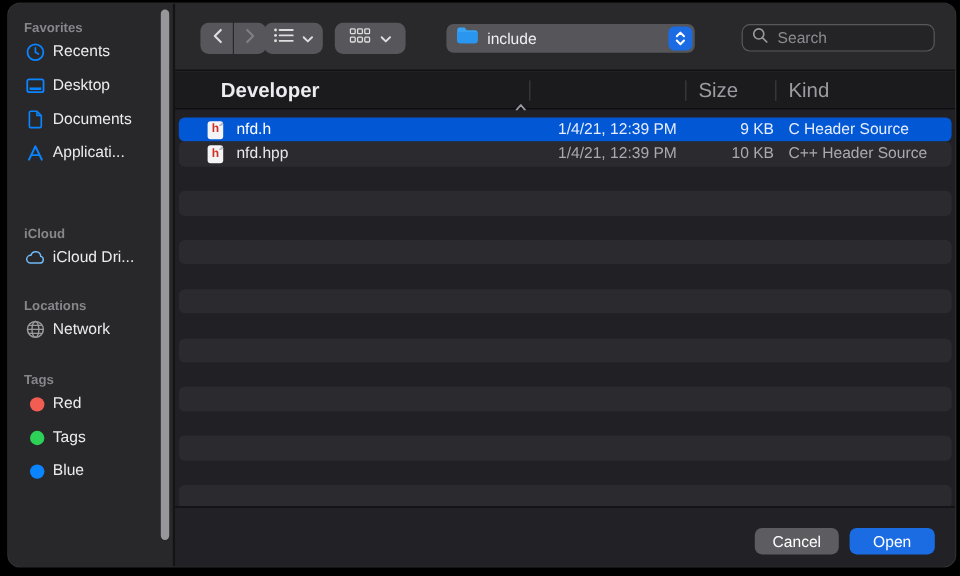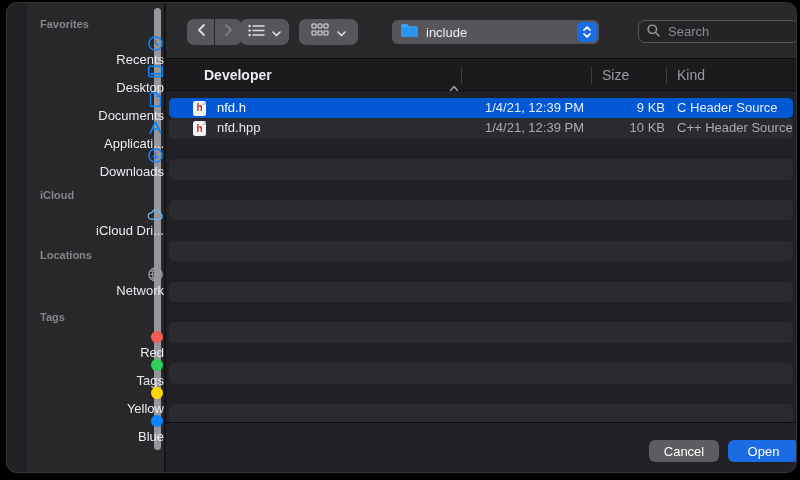--- a/index.html
+++ b/index.html
@@ -1,24 +1,24 @@
 <!DOCTYPE html>
 <html><head>
 <meta charset="utf-8">
 <style>
   html,body{margin:0;padding:0;background:#000;}
   *{box-sizing:border-box;font-family:"Liberation Sans","DejaVu Sans",sans-serif;-webkit-font-smoothing:antialiased;}
   .stage{position:relative;width:800px;height:480px;background:#000;overflow:hidden;}
-  .window{position:absolute;left:6px;top:2px;width:791px;height:471px;background:#212125;border-radius:11px;overflow:hidden;border:1px solid rgba(255,255,255,0.09);display:flex;padding-left:20px;}
+  .window{position:absolute;left:6px;top:2px;width:791px;height:471px;background:#212125;border-radius:11px;overflow:hidden;border:1px solid rgba(255,255,255,0.09);display:flex;}
 
   
   .sidebar{position:relative;width:139px;height:100%;background:#28282b;border-right:2px solid #141416;flex:none;}
   .sb-section{position:absolute;left:0;width:100%;}
   .sb-title{padding-left:13px;font-size:11px;font-weight:700;color:#86868b;line-height:22px;}
-  .sb-item{display:flex;align-items:flex-end;height:28px;padding-left:14px;cursor:default;flex-direction:column;}
+  .sb-item{display:flex;align-items:flex-start;height:28px;padding-left:14px;cursor:default;}
   .sb-ico{width:17px;height:17px;flex:none;display:flex;align-items:center;justify-content:center;}
   .sb-ico svg{display:block;}
   .sb-label{margin-left:6px;font-size:13px;color:#ececf0;white-space:nowrap;}
   .dot{width:12px;height:12px;border-radius:50%;flex:none;margin-left:2px;}
   .sb-scrollbar{position:absolute;right:3px;top:5px;width:7px;height:442px;border-radius:4px;background:#96969b;}
 
   
   .main{position:relative;flex:1;height:100%;background:#212125;}
   .toolbar{position:absolute;left:0;top:0;width:100%;height:56px;background:#29292c;border-bottom:1px solid #0d0d0e;}
   .tbtn{position:absolute;top:16px;height:26px;background:#56565b;display:flex;align-items:center;justify-content:center;}
@@ -27,21 +27,21 @@
   .btn-list{left:74px;width:49px;border-radius:7px;gap:7px;}
   .btn-grid{left:133px;width:59px;border-radius:7px;gap:8px;}
   .pathbar{position:absolute;left:226px;top:17px;width:207px;height:24px;background:#55555a;border-radius:6px;display:flex;align-items:center;padding:0 2px 0 8px;}
   .pathbar .plabel{flex:1;margin-left:7px;font-size:13px;color:#f0f0f3;}
   .stepper{width:20px;height:20px;border-radius:5px;background:#1b6ce3;display:flex;align-items:center;justify-content:center;}
   .searchbox{position:absolute;left:472px;top:17px;width:161px;height:23px;border:1px solid #58585c;border-radius:7px;background:rgba(0,0,0,0.10);display:flex;align-items:center;padding:0 8px;}
   .searchbox input{flex:1;min-width:0;margin-left:6px;background:transparent;border:none;outline:none;font-size:13px;color:#eab308;}
   .searchbox input::placeholder{color:#8b8b91;}
 
   
-  .colheader{position:absolute;left:0;top:57px;width:100%;height:31px;background:#1b1b1e;border-bottom:1px solid #0d0d0e;font-size:14px;line-height:31px;}
+  .colheader{position:absolute;left:0;top:57px;width:100%;height:31px;background:#1b1b1e;border-bottom:1px solid #0d0d0e;font-size:17px;line-height:31px;}
   .ch{position:absolute;top:0;white-space:nowrap;color:#9b9ba1;cursor:default;}
   .ch-dev{left:38px;color:#ececf0;font-weight:700;}
   .ch-date{left:304px;}
   .ch-size{left:436px;}
   .ch-kind{left:511px;}
   .ch-sort{position:absolute;left:283px;top:12px;}
   .ch-sep{position:absolute;top:7px;width:1px;height:17px;background:#3e3e43;}
 
   
   .list{position:absolute;left:0;top:89px;width:100%;height:330px;background:#212125;}
@@ -104,29 +104,20 @@
           </div>
           <div class="sb-item">
             <span class="sb-ico">
               <svg width="17" height="17" viewBox="0 0 16 16">
                 <path d="M3 13.2 L8 2.8 L13 13.2" fill="none" stroke="#0a84ff" stroke-width="1.6" stroke-linecap="round" stroke-linejoin="round"></path>
                 <path d="M5.3 9.7 H10.7" stroke="#0a84ff" stroke-width="1.5" stroke-linecap="round"></path>
               </svg>
             </span>
             <span class="sb-label">Applicati...</span>
           </div>
-          <div class="sb-item">
-            <span class="sb-ico">
-              <svg width="17" height="17" viewBox="0 0 16 16">
-                <circle cx="8" cy="8" r="6.2" fill="none" stroke="#0a84ff" stroke-width="1.4"></circle>
-                <path d="M8 4.7 V10.6 M5.8 8.6 L8 10.9 L10.2 8.6" fill="none" stroke="#0a84ff" stroke-width="1.3" stroke-linecap="round" stroke-linejoin="round"></path>
-              </svg>
-            </span>
-            <span class="sb-label">Downloads</span>
-          </div>
         </div>
         <div class="sb-section" style="top: 181px;">
           <div class="sb-title">iCloud</div>
           <div class="sb-item">
             <span class="sb-ico">
               <svg width="18" height="17" viewBox="0 0 18 14">
                 <path d="M4.4 12 h8.6 a3 3 0 0 0 .7-5.9 a4.4 4.4 0 0 0-8.6-.9 A3.3 3.3 0 0 0 4.4 12 Z" fill="none" stroke="#6fb9f5" stroke-width="1.3" stroke-linejoin="round"></path>
               </svg>
             </span>
             <span class="sb-label">iCloud Dri...</span>
@@ -151,26 +142,20 @@
             <span class="sb-ico">
               <span class="dot" style="background: rgb(242, 93, 83);"></span>
             </span>
             <span class="sb-label">Red</span>
           </div>
           <div class="sb-item">
             <span class="sb-ico">
               <span class="dot" style="background: rgb(46, 209, 87);"></span>
             </span>
             <span class="sb-label">Tags</span>
-          </div>
-          <div class="sb-item">
-            <span class="sb-ico">
-              <span class="dot" style="background: rgb(254, 215, 2);"></span>
-            </span>
-            <span class="sb-label">Yellow</span>
           </div>
           <div class="sb-item">
             <span class="sb-ico">
               <span class="dot" style="background: rgb(10, 132, 255);"></span>
             </span>
             <span class="sb-label">Blue</span>
           </div>
           <div class="sb-item"></div>
         </div>
       </aside>

